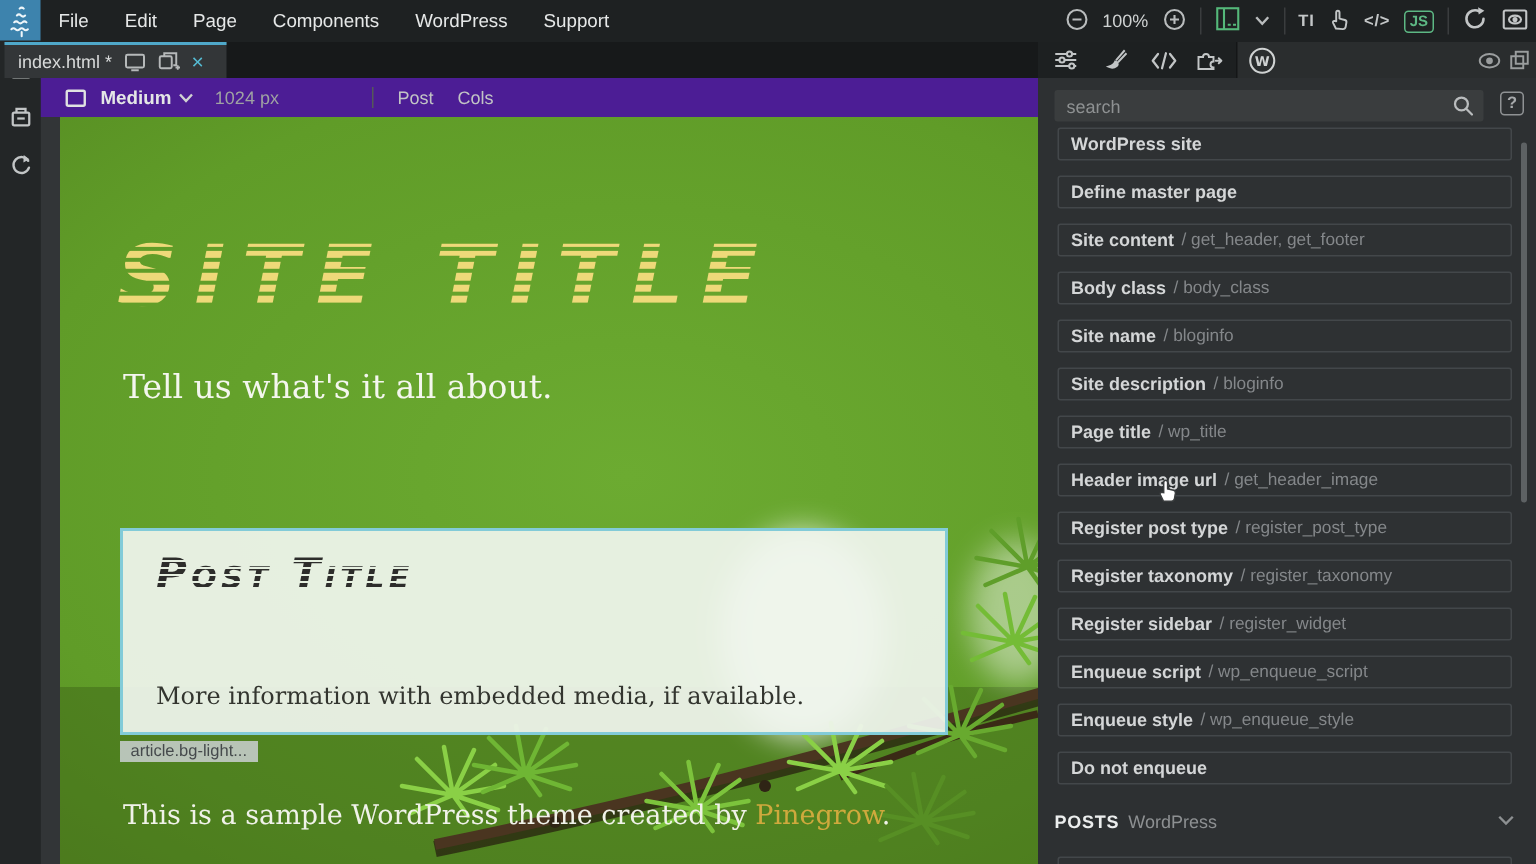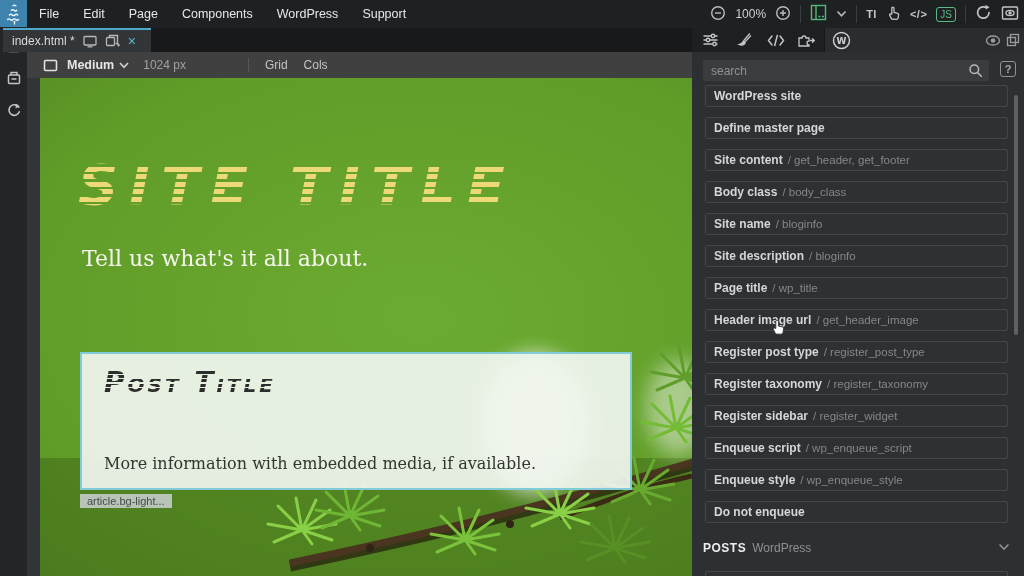--- a/index.html
+++ b/index.html
@@ -11,34 +11,34 @@
   .logo { position:absolute; left:0; top:0; width:27px; height:27px; background:#3d83ad; display:flex; align-items:center; justify-content:center; }
   .strip-ic { position:absolute; left:0; width:27px; height:26px; display:flex; align-items:center; justify-content:center; }
 
   
   .menubar { position:absolute; left:27px; top:0; width:997px; height:28px; background:#1e2122; display:flex; align-items:center; z-index:5; }
   .menu-item { padding:0 12px; color:#e6e8e8; font-size:12.5px; cursor:default; }
   .menubar-right { position:absolute; right:5px; top:0; height:28px; display:flex; align-items:center; gap:9px; }
   .mr-sep { width:1px; height:18px; background:#3a3d3e; }
   .zoom-level { color:#cfd2d2; font-size:12px; }
   .tool-txt { color:#c3c6c7; font-weight:bold; font-size:11px; letter-spacing:0.5px; }
-  .js-badge { color:#5db884; border:1.5px solid #5db884; border-radius:3px; font-size:10px; font-weight:normal; padding:1px 3px; }
+  .js-badge { color:#5db884; border:1.5px solid #5db884; border-radius:3px; font-size:10px; font-weight:bold; padding:1px 3px; }
 
   
   .tabbar { position:absolute; left:27px; top:28px; width:997px; height:24px; background:#17191a; z-index:5; }
   .tab { position:absolute; left:3px; top:28px; width:148px; height:24px; background:#333638; border-top:2px solid #4fa8ca; display:flex; align-items:center; gap:8px; padding:0 9px; z-index:6;text-align:right; }
   .tab-title { color:#d8dada; font-size:12px; white-space:nowrap; }
   .tab-close { color:#55bad2; font-size:14px; line-height:1; }
 
   .panel-tools { position:absolute; left:692px; top:28px; width:332px; height:24px; background:#1d2021; z-index:6; }
   .pt-seg { position:absolute; left:132px; top:0; width:200px; height:24px; background:#2a2d2e; border-left:1px solid #141617; }
   .pt-ic { position:absolute; top:0; width:26px; height:24px; display:flex; align-items:center; justify-content:center; }
 
   
-  .view-toolbar { position:absolute; left:27px; top:52px; width:665px; height:26px; background:#404040; display:flex; align-items:center; padding-left:16px; z-index:4; }
+  .view-toolbar { position:absolute; left:27px; top:52px; width:665px; height:26px; background:#4c1d95; display:flex; align-items:center; padding-left:16px; z-index:4; }
   .vt-size { color:#e4e6e6; font-size:12.5px; font-weight:bold; margin:0 5px 0 9px; }
   .vt-width { color:#9fa2a3; font-size:12px; margin-left:14px; }
   .vt-grid { color:#c2c4c5; font-size:12px; margin-left:62px; padding-left:16px; border-left:1px solid #555859; }
   .vt-cols { color:#c2c4c5; font-size:12px; margin-left:16px; }
 
   
   .canvas-gutter { position:absolute; left:27px; top:78px; width:665px; height:498px; background:#323537; }
   .page { position:absolute; left:40px; top:78px; width:652px; height:498px; overflow:hidden;
           background:radial-gradient(140% 120% at 58% 48%, #6cab31 0%, #609c28 45%, #4c7c1d 85%, #41691a 100%); }
   .photo { position:absolute; left:0; top:0; }
@@ -244,21 +244,21 @@
 
   <div class="view-toolbar">
     <svg width="15" height="13" viewBox="0 0 15 13" fill="none" stroke="#e0e2e2" stroke-width="1.6">
       <rect x="1.5" y="1.5" width="12" height="10" rx="1"></rect>
     </svg>
     <span class="vt-size">Medium</span>
     <svg width="10" height="7" viewBox="0 0 10 7" fill="none" stroke="#d0d2d2" stroke-width="1.6">
       <path d="M1 1 L5 5.3 L9 1"></path>
     </svg>
     <span class="vt-width">1024 px</span>
-    <span class="vt-grid">Grid</span>
+    <span class="vt-grid">Post</span>
     <span class="vt-cols">Cols</span>
   </div>
 
   <div class="canvas-gutter"></div>
   <div class="page">
 
     <svg class="photo" width="652" height="498" viewBox="0 0 652 498">
       <defs>
         <filter id="b1" x="-60%" y="-60%" width="220%" height="220%">
             <feGaussianBlur stdDeviation="10"></feGaussianBlur>
@@ -287,20 +287,21 @@
 
     <div class="site-title">SITE TITLE</div>
     <div class="tagline">Tell us what's it all about.</div>
 
     <div class="post-box">
       <div class="post-title">Post Title</div>
       <div class="post-more">More information with embedded media, if available.</div>
     </div>
     <div class="el-label">article.bg-light...</div>
 
+    <div class="page-footer"><span>This is a sample WordPress theme created by </span><span class="link">Pinegrow</span><span>.</span></div>
   </div>
 
   <div class="right-panel">
     <input class="search-box" type="text" placeholder="search" style="">
     <svg class="search-ic" width="15" height="15" viewBox="0 0 15 15" fill="none" stroke="#b9bcbd" stroke-width="1.5">
       <circle cx="6.3" cy="6.3" r="4.3"></circle>
         <path d="M9.5 9.5 L13.3 13.3" stroke-linecap="round"></path>
     </svg>
     <div class="help-ic">?</div>
 

